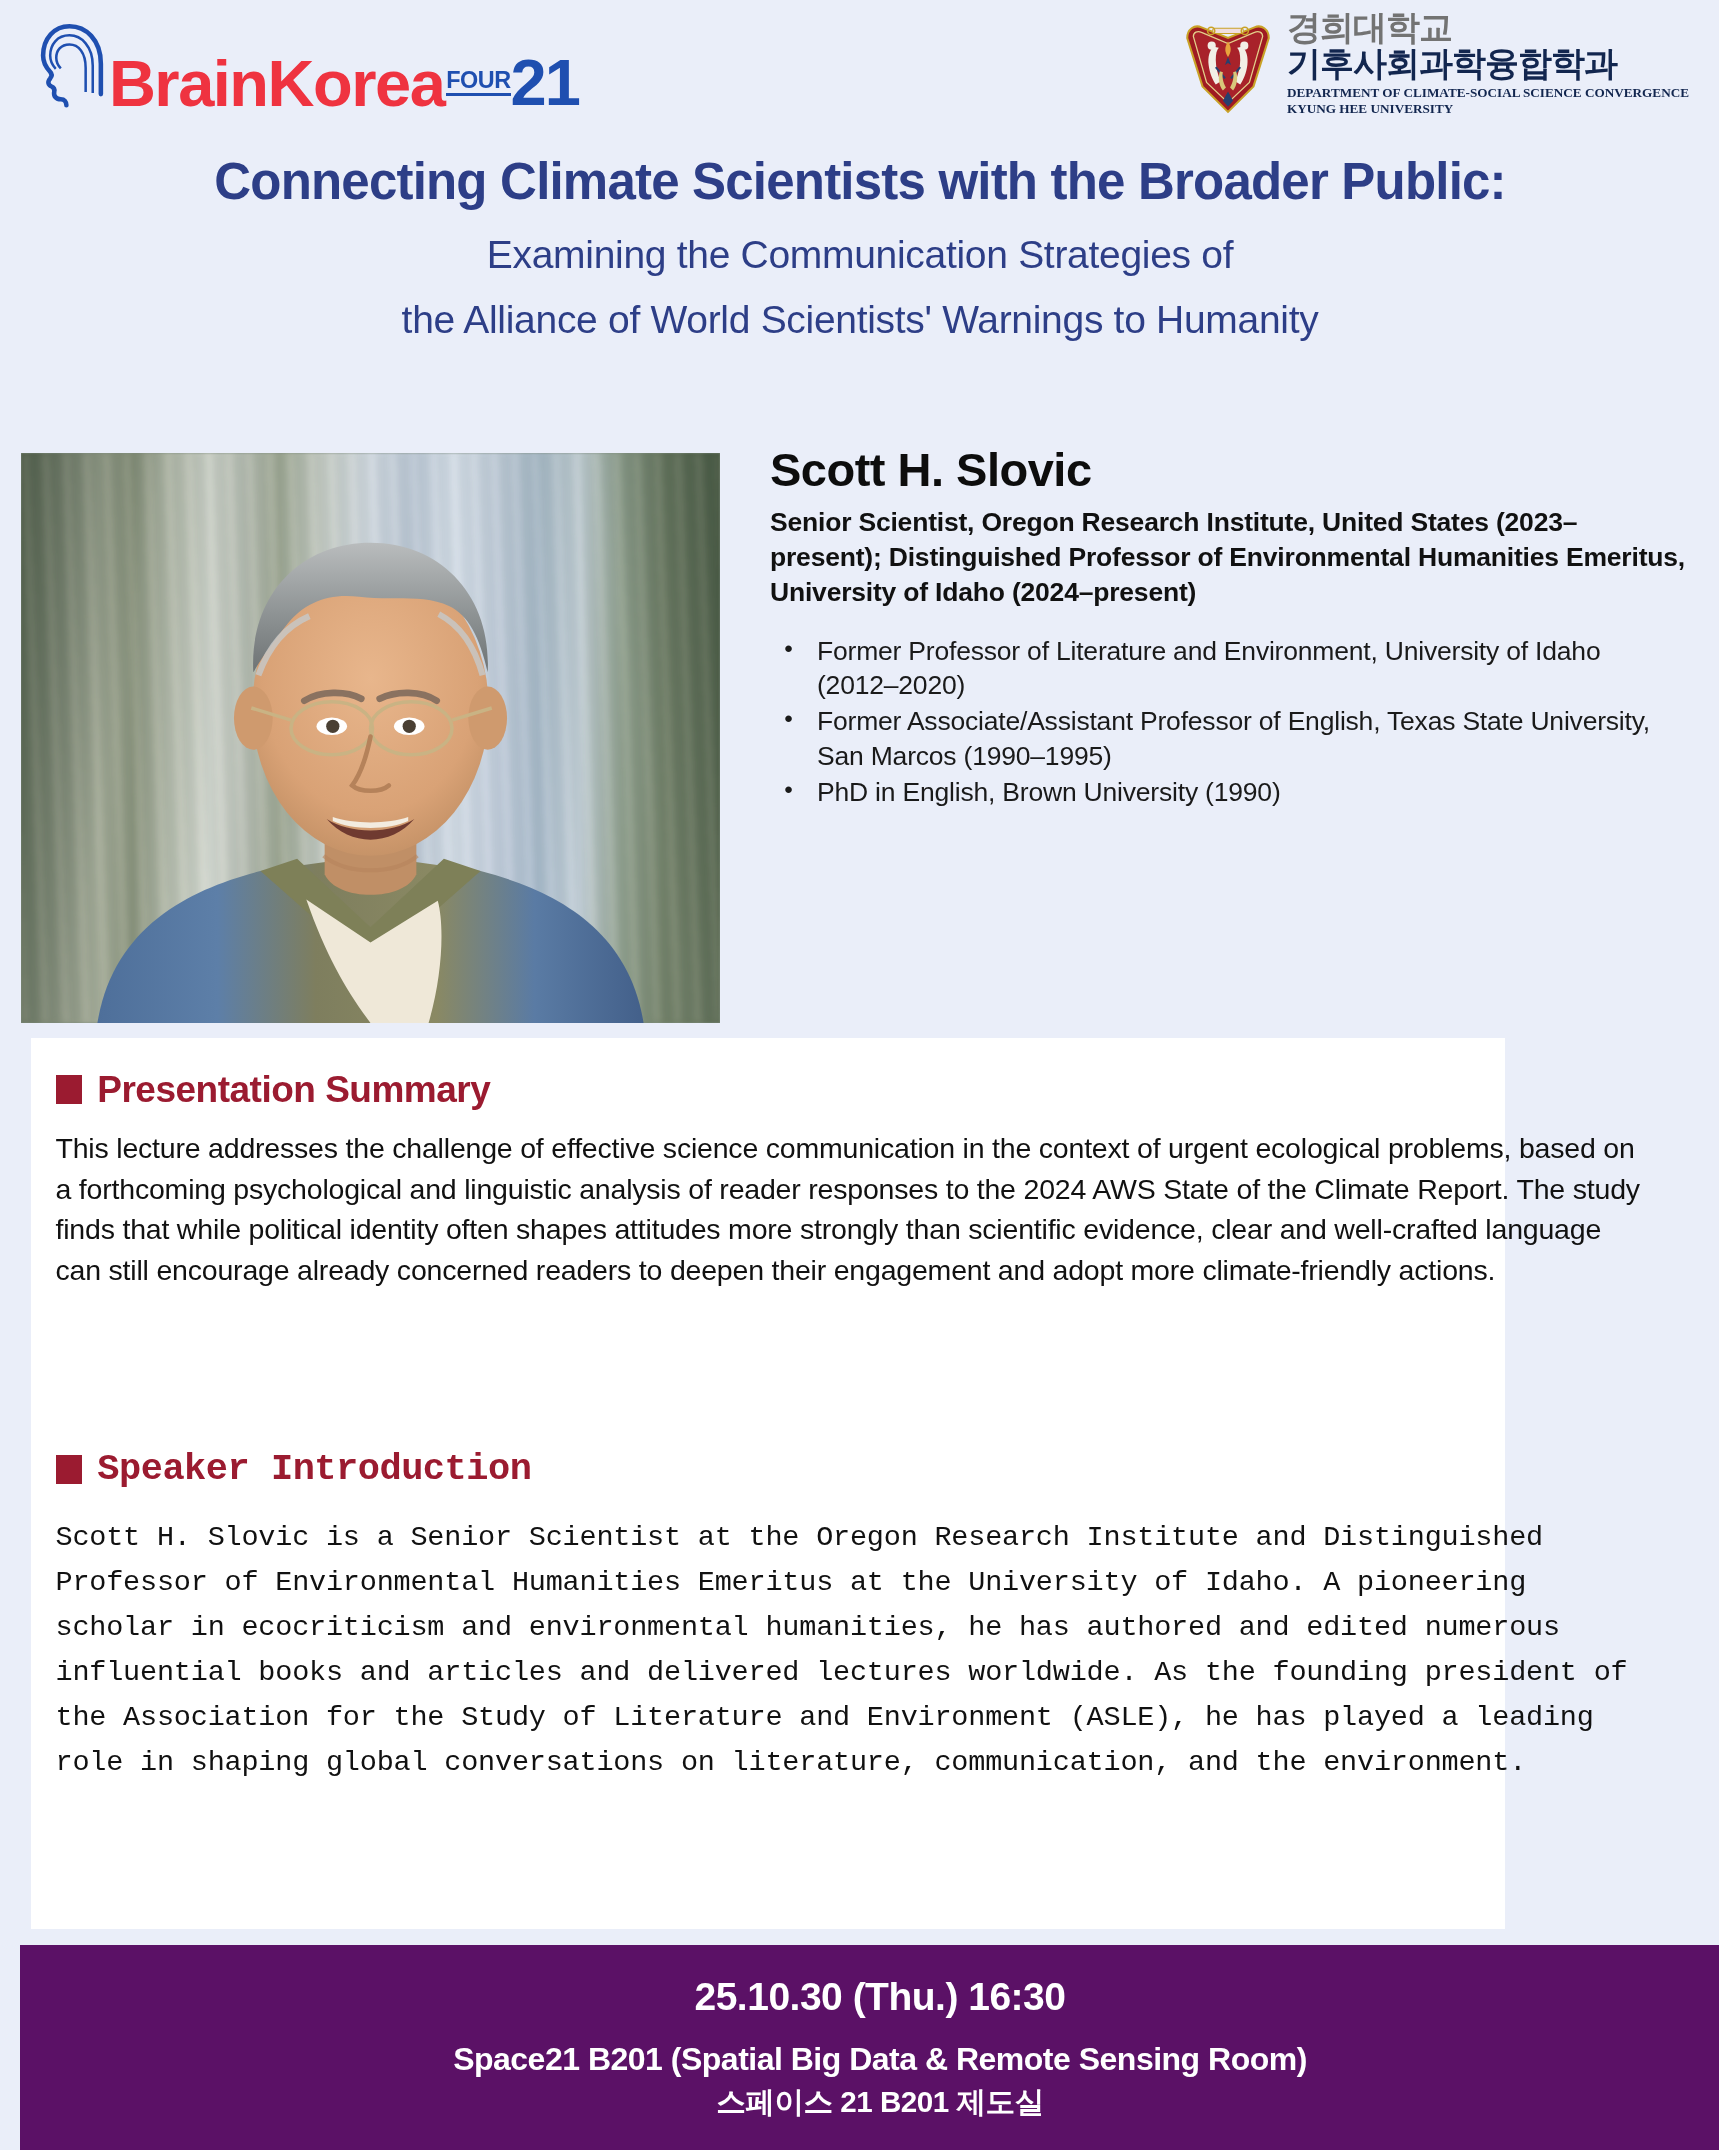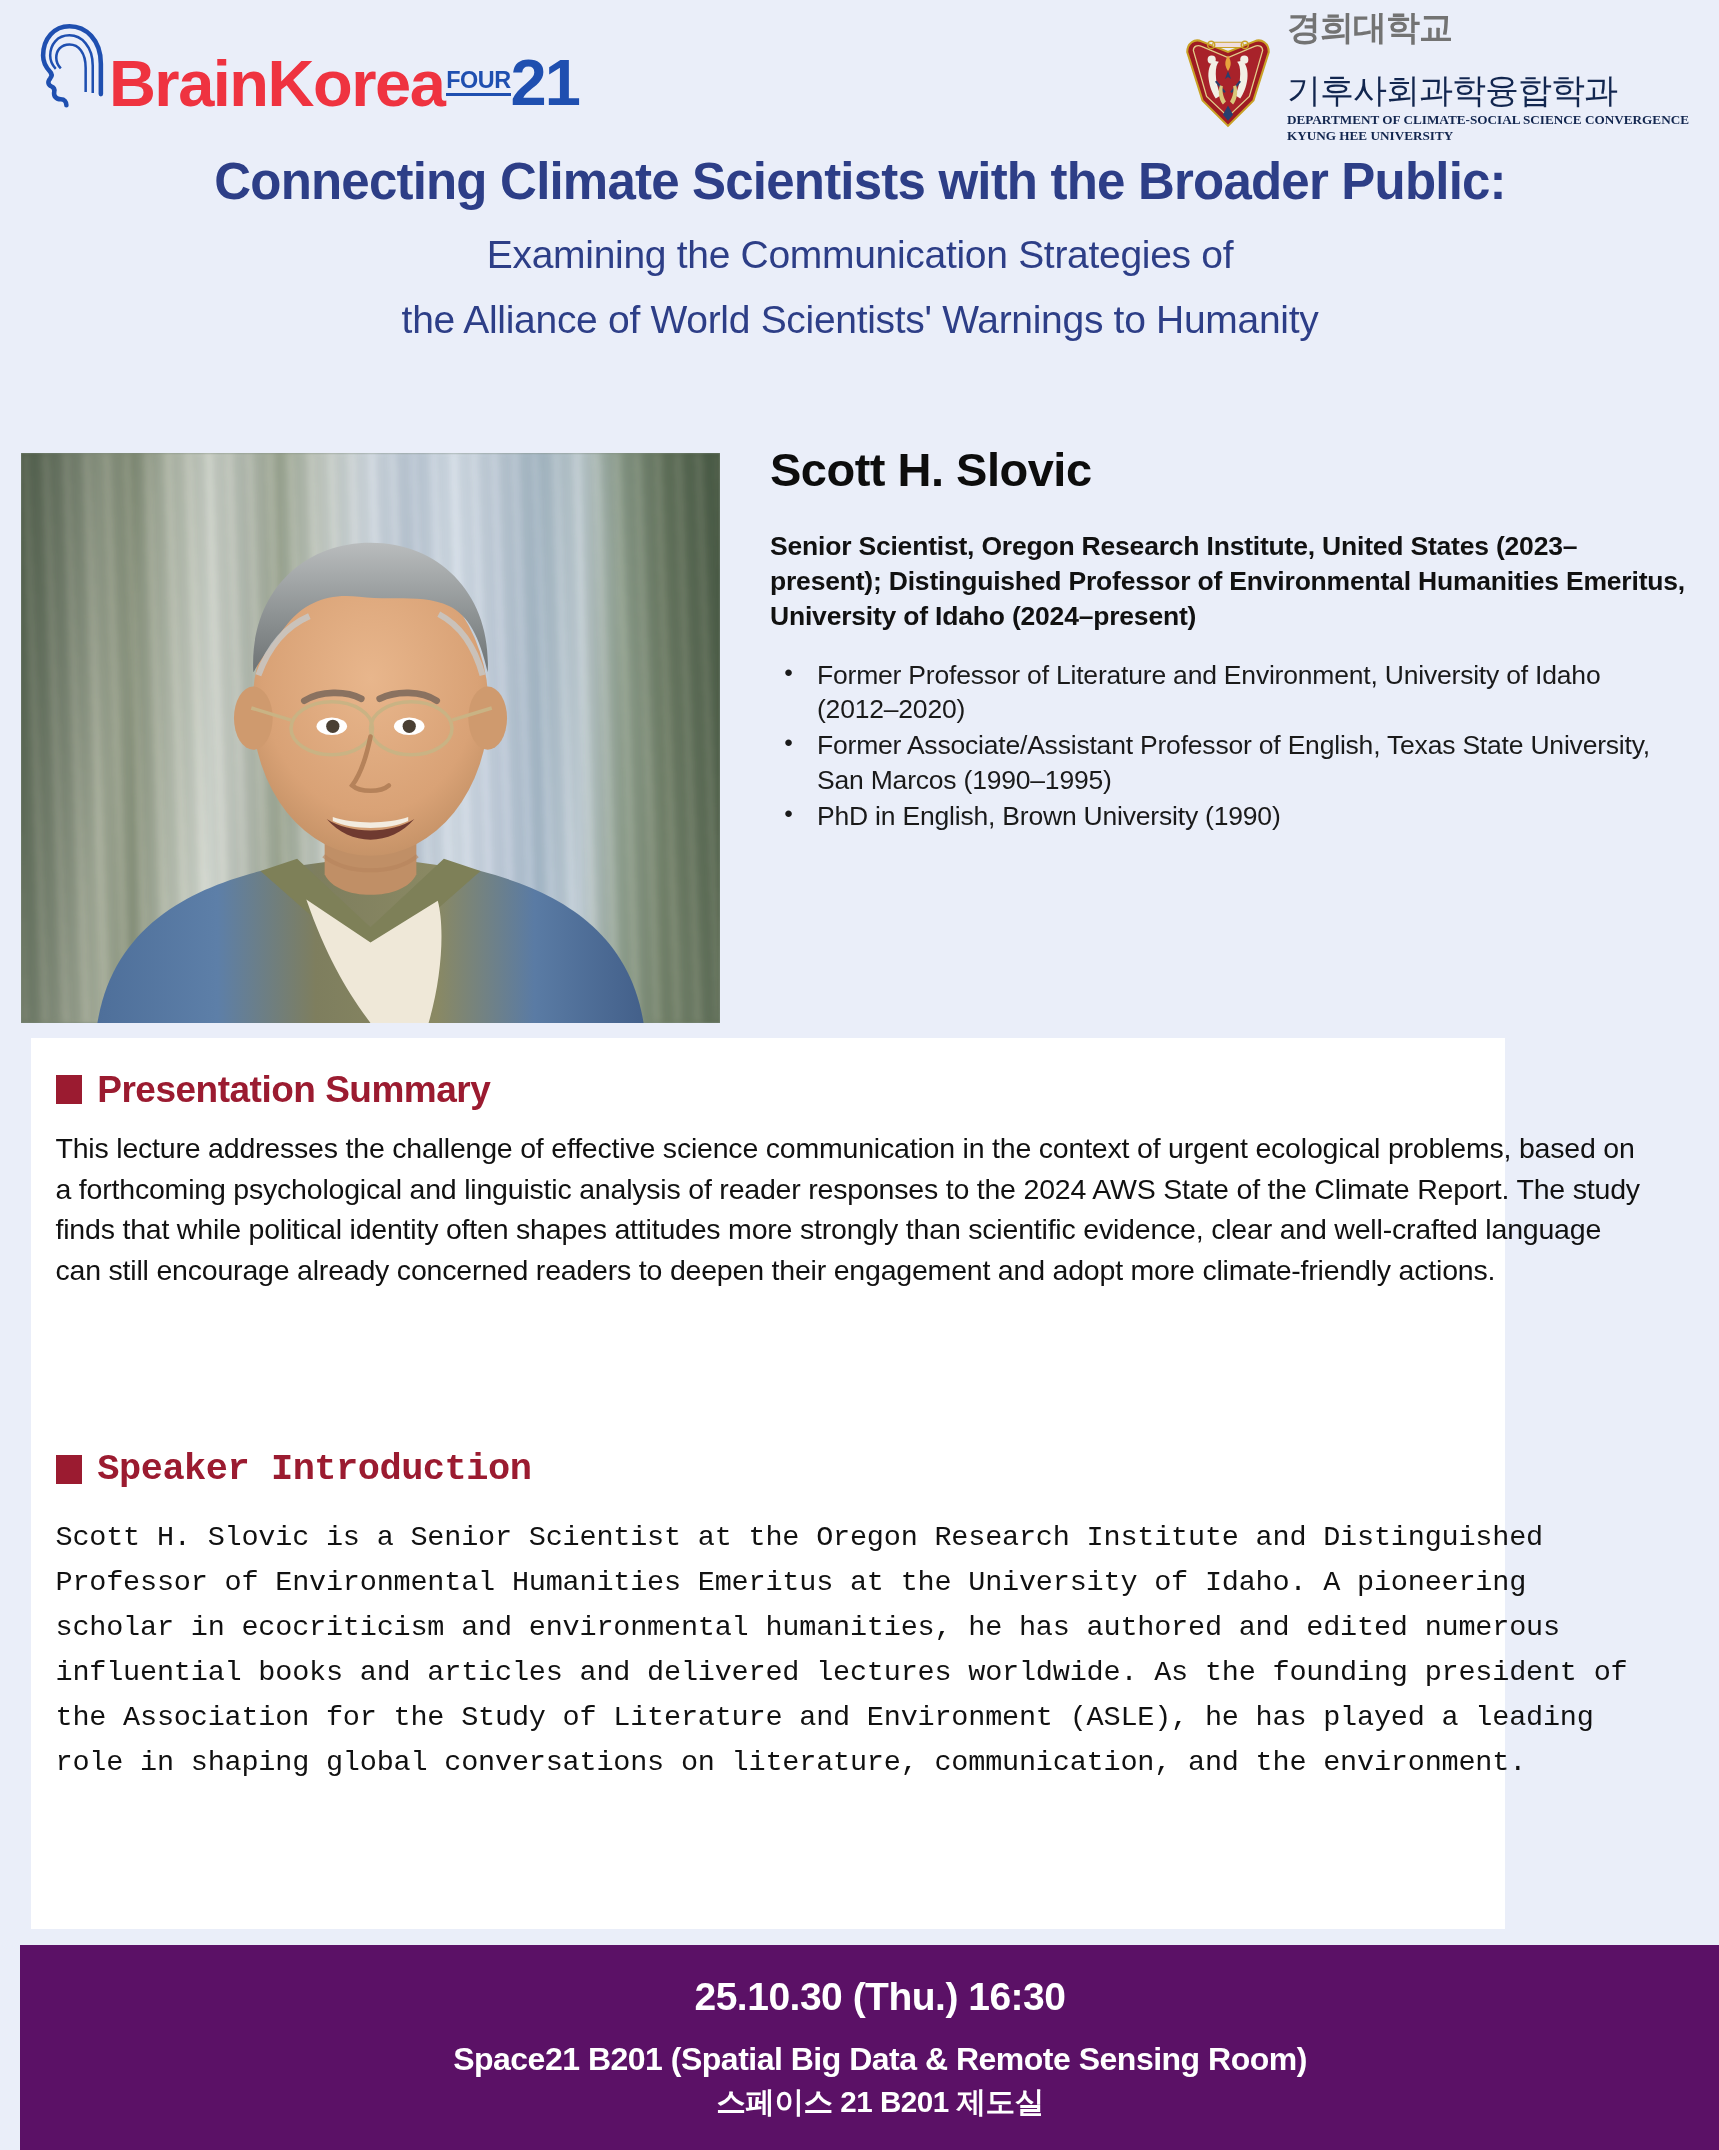--- a/index.html
+++ b/index.html
@@ -21,21 +21,21 @@
   .bk21-korea { color: #ef3340; }
   .bk21-four-wrap { display: flex; align-items: center; margin-left: 2px; }
   .bk21-four { color: #1f4fb0; font-size: 23.4px; font-weight: bold; letter-spacing: -0.5px;
                border-bottom: 3.6px solid #1f4fb0; line-height: 1.0; padding-bottom: 1px; }
   .bk21-num { color: #1f4fb0; font-size: 65px; font-weight: bold; letter-spacing: -2px; line-height: 0.95; }
 
   .khu-logo { position: absolute; right: 31px; top: 9.2px; display: flex; align-items: center; gap: 13.2px; }
   .khu-crest { width: 92px; height: 107px; position: relative; }
   .khu-text { display: flex; flex-direction: column; justify-content: center; }
   .khu-kor1 { font-size: 34px; font-weight: bold; color: #737373; line-height: 1.06; letter-spacing: -1px; }
-  .khu-kor2 { font-size: 34px; font-weight: normal; color: #12264f; line-height: 1.06; letter-spacing: -1px; margin-top: 27px; }
+  .khu-kor2 { font-size: 34px; font-weight: bold; color: #12264f; line-height: 1.06; letter-spacing: -1px; }
   .khu-eng1 { font-size: 13.2px; font-weight: bold; color: #12264f; letter-spacing: 0px;
               font-family: "Liberation Serif", serif; margin-top: 3.6px; line-height: 1.25; }
   .khu-eng2 { font-size: 13.2px; font-weight: bold; color: #12264f;
               font-family: "Liberation Serif", serif; line-height: 1.25; }
 
   
   .title-block { position: absolute; top: 152px; left: 0; width: 1720px; text-align: center; }
   .main-title { font-size: 51px; font-weight: bold; color: #2d3e87; letter-spacing: -0.8px; line-height: 1.18; }
   .sub-title { font-size: 39px; color: #2d3e87; letter-spacing: -0.3px; line-height: 1.58; margin-top: 12.2px; font-weight: 400; }
 
@@ -62,21 +62,21 @@
     position: absolute; inset: 0;
     background:
       repeating-linear-gradient(88deg, rgba(255,255,255,0.13) 0px, rgba(255,255,255,0.13) 7.1px,
                                 rgba(120,140,150,0.10) 7.1px, rgba(120,140,150,0.10) 20.4px);
     filter: blur(3.1px);
   }
   .person { position: absolute; left: 0; top: 0; width: 100%; height: 100%; }
 
   .speaker-info { position: absolute; left: 770px; top: 0; width: 917px; }
   .speaker-name { font-size: 47px; font-weight: bold; color: #0d0d0d; letter-spacing: -0.5px; line-height: 1.1; }
-  .speaker-title { font-size: 26.5px; font-weight: bold; color: #111; line-height: 1.32; margin-top: 33px; letter-spacing: -0.2px; }
+  .speaker-title { font-size: 26.5px; font-weight: bold; color: #111; line-height: 1.32; margin-top: 9px; letter-spacing: -0.2px; }
   .speaker-bullets { list-style: none; margin-top: 24.5px; }
   .speaker-bullets li {
     font-size: 26.5px; color: #1a1a1a; line-height: 1.29; letter-spacing: -0.2px;
     padding-left: 47px; position: relative; margin-bottom: 2px;
   }
   .speaker-bullets li::before {
     content: "\2022"; position: absolute; left: 14.3px; top: -1px; font-size: 24.5px; color: #1a1a1a;
   }
 
   

